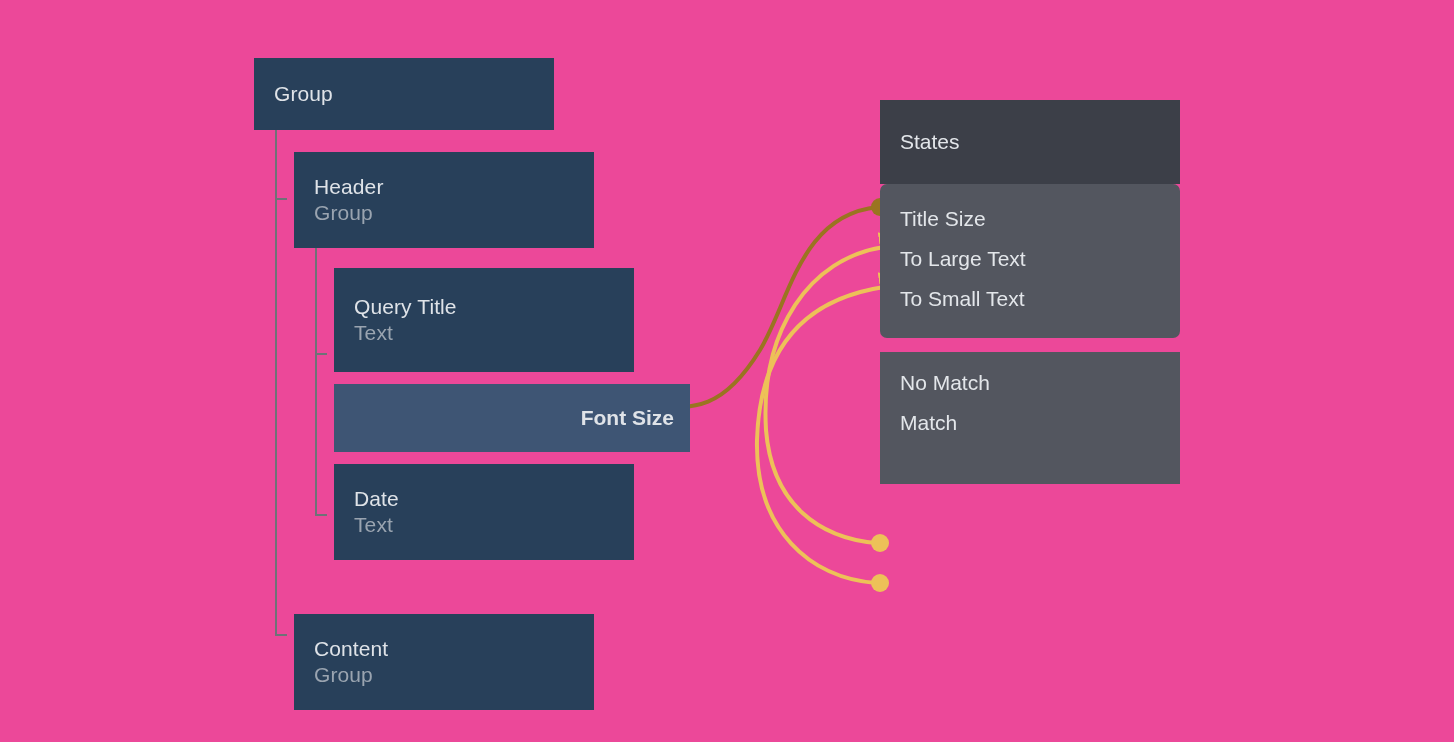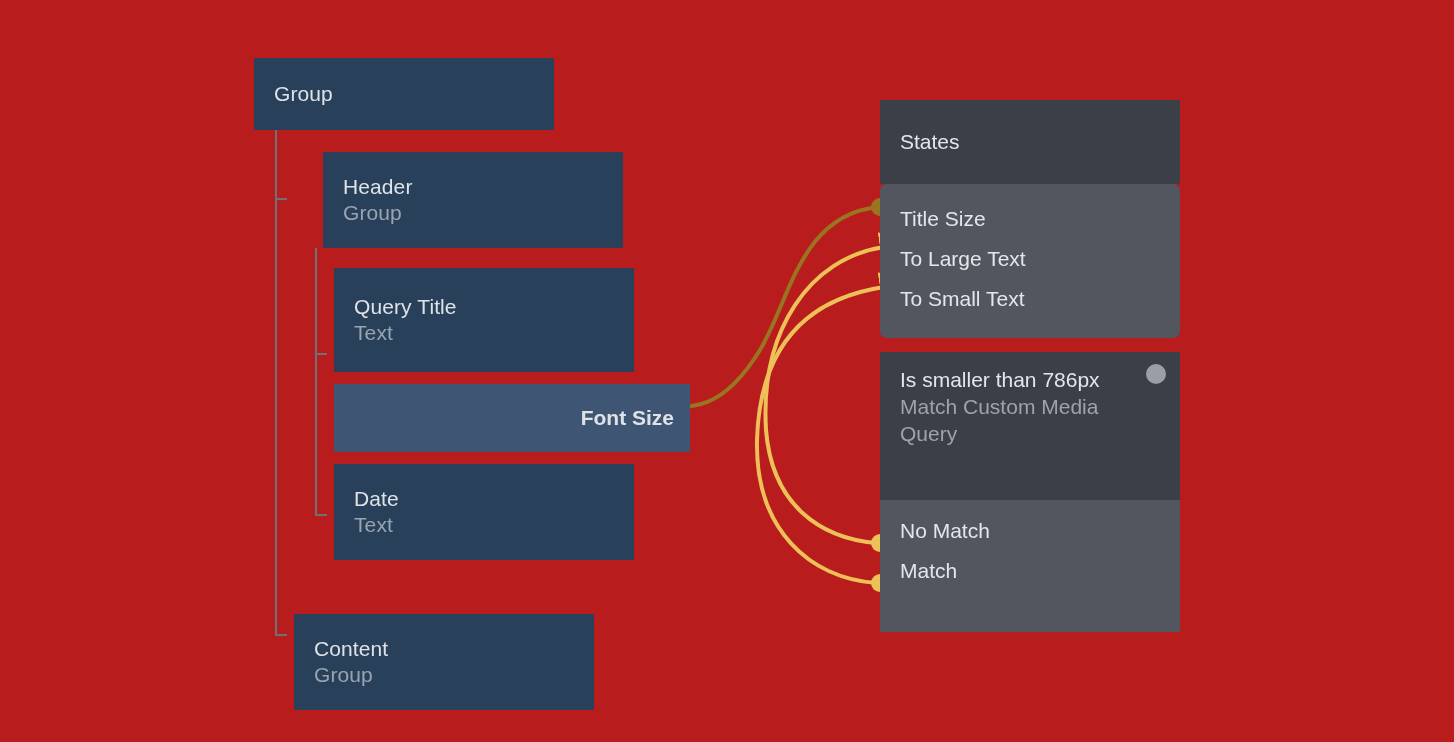--- a/index.html
+++ b/index.html
@@ -11,21 +11,21 @@
     width: 1454px;
     height: 742px;
     position: relative;
     overflow: hidden;
     font-family: "Liberation Sans", sans-serif;
     -webkit-font-smoothing: antialiased;
   }
   .canvas {
     position: absolute;
     inset: 0;
-    background: #b91c1c;
+    background: #ec4899;
   }
   svg.links {
     position: absolute;
     left: 0; top: 0;
     width: 1454px;
     height: 742px;
     overflow: visible;
     pointer-events: none;
   }
 
@@ -56,21 +56,21 @@
     transform: translateY(-50%);
   }
   .node.two-line .node-body { }
 
   
   #node-group {
     left: 254px; top: 58px; width: 300px; height: 72px;
   }
   
   #node-header {
-    left: 294px; top: 152px; width: 300px; height: 96px; margin-left: 29px;
+    left: 294px; top: 152px; width: 300px; height: 96px;
   }
   
   #node-pagetitle {
     left: 334px; top: 268px; width: 300px; height: 104px;
   }
   #row-fontsize {
     position: absolute;
     left: 334px; top: 384px; width: 356px; height: 68px;
     background: #3e5574;
     font-weight: bold;
@@ -246,27 +246,20 @@
       <div class="port-row r1">
         <span>To Large Text</span>
       </div>
       <div class="port-row r2">
         <span>To Small Text</span>
       </div>
     </div>
   </div>
 
   <div class="panel" id="panel-media">
-    <div class="panel-header">
-      <div class="mq-text">
-        <div class="mq-name">Is smaller than 786px</div>
-        <div class="mq-kind">Match Custom Media Query</div>
-      </div>
-      <div class="status-dot"></div>
-    </div>
     <div class="panel-body">
       <div class="port-row r0">
         <span>No Match</span>
       </div>
       <div class="port-row r1">
         <span>Match</span>
       </div>
     </div>
   </div>
 

